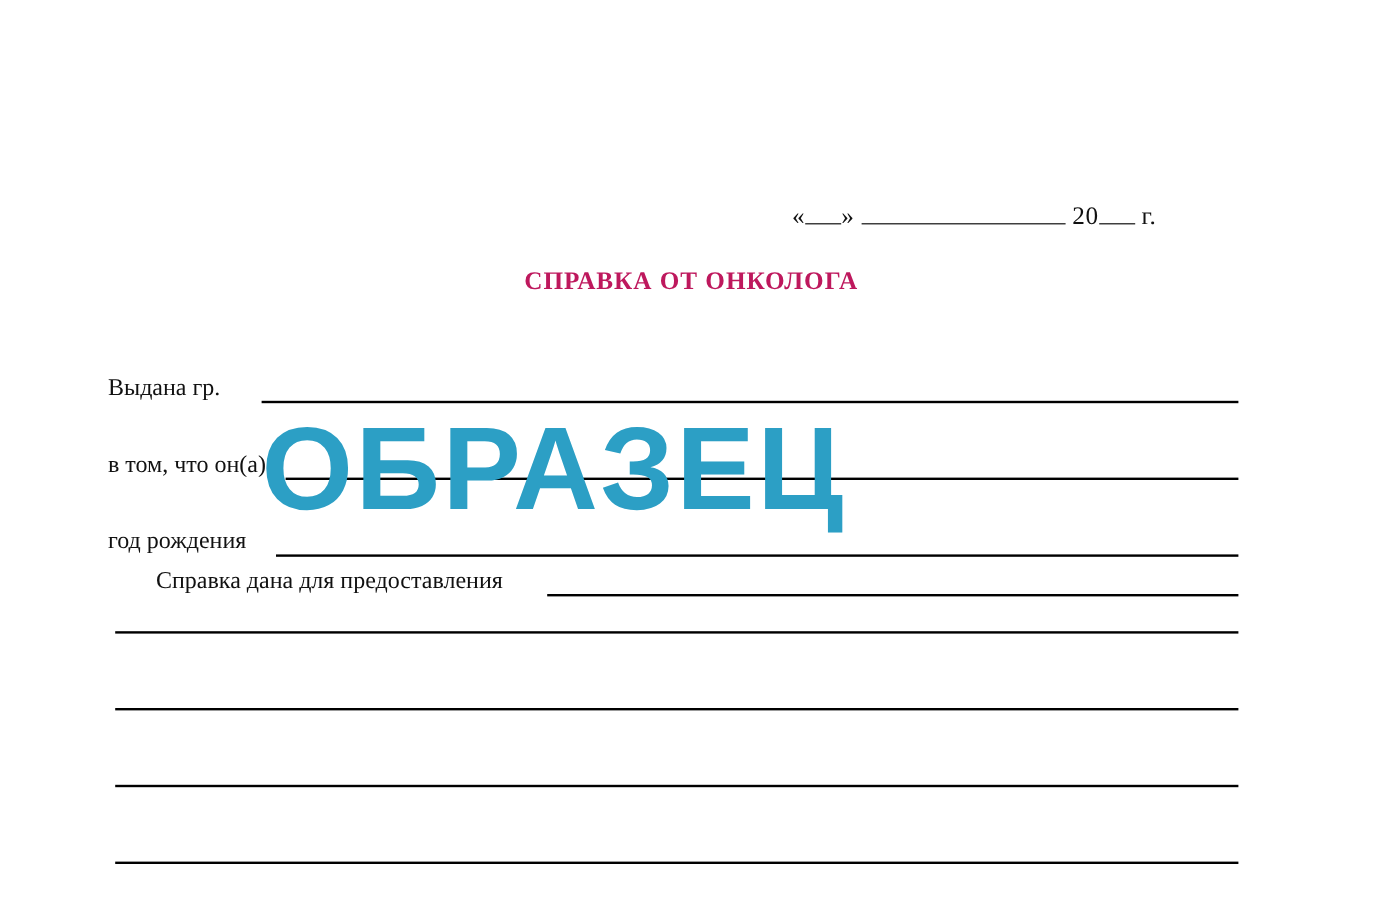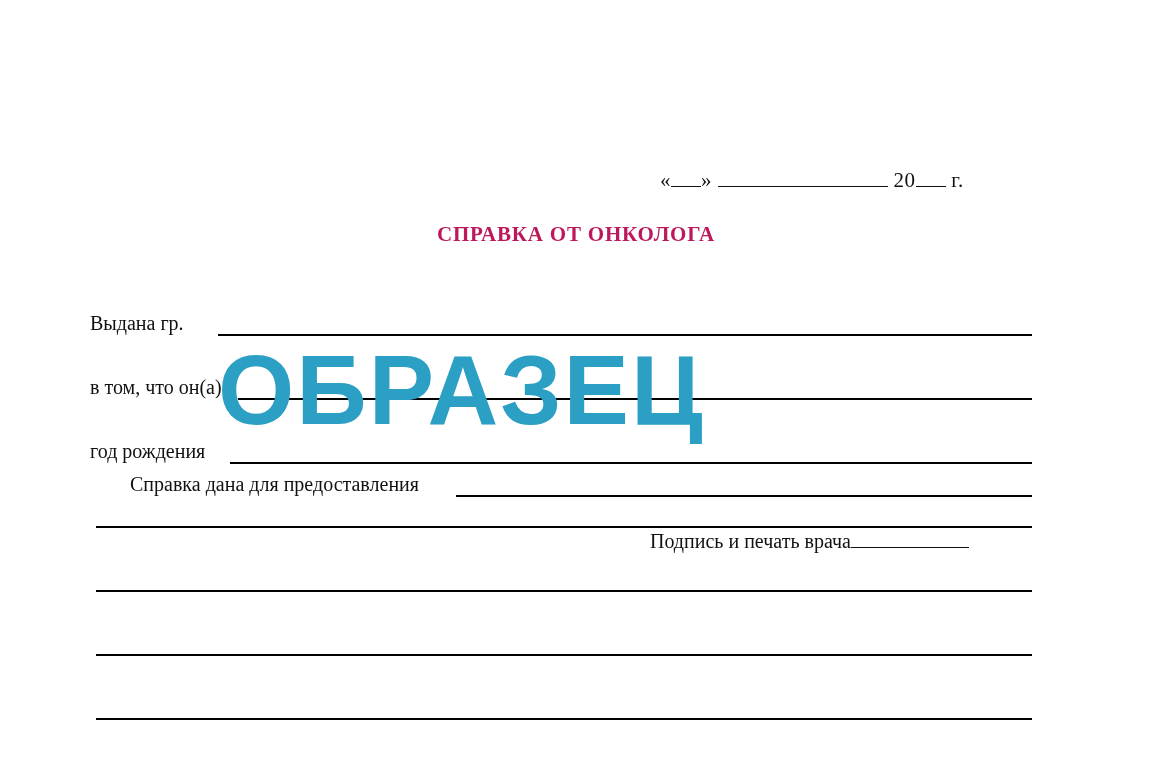--- a/index.html
+++ b/index.html
@@ -196,19 +196,16 @@
       <div class="rule indent-4"></div>
     </div>
 
   </div>
 
   <div class="given-row">
     <div class="label">Справка дана для предоставления</div>
     <div class="rule"></div>
   </div>
 
-  <div class="sign-row">
-    <span>Подпись и печать врача</span><span class="ul"></span>
-  </div>
 
   <div class="watermark" style="color: rgb(44, 159, 197);">ОБРАЗЕЦ</div>
 
 </div>
 
 </body></html>

